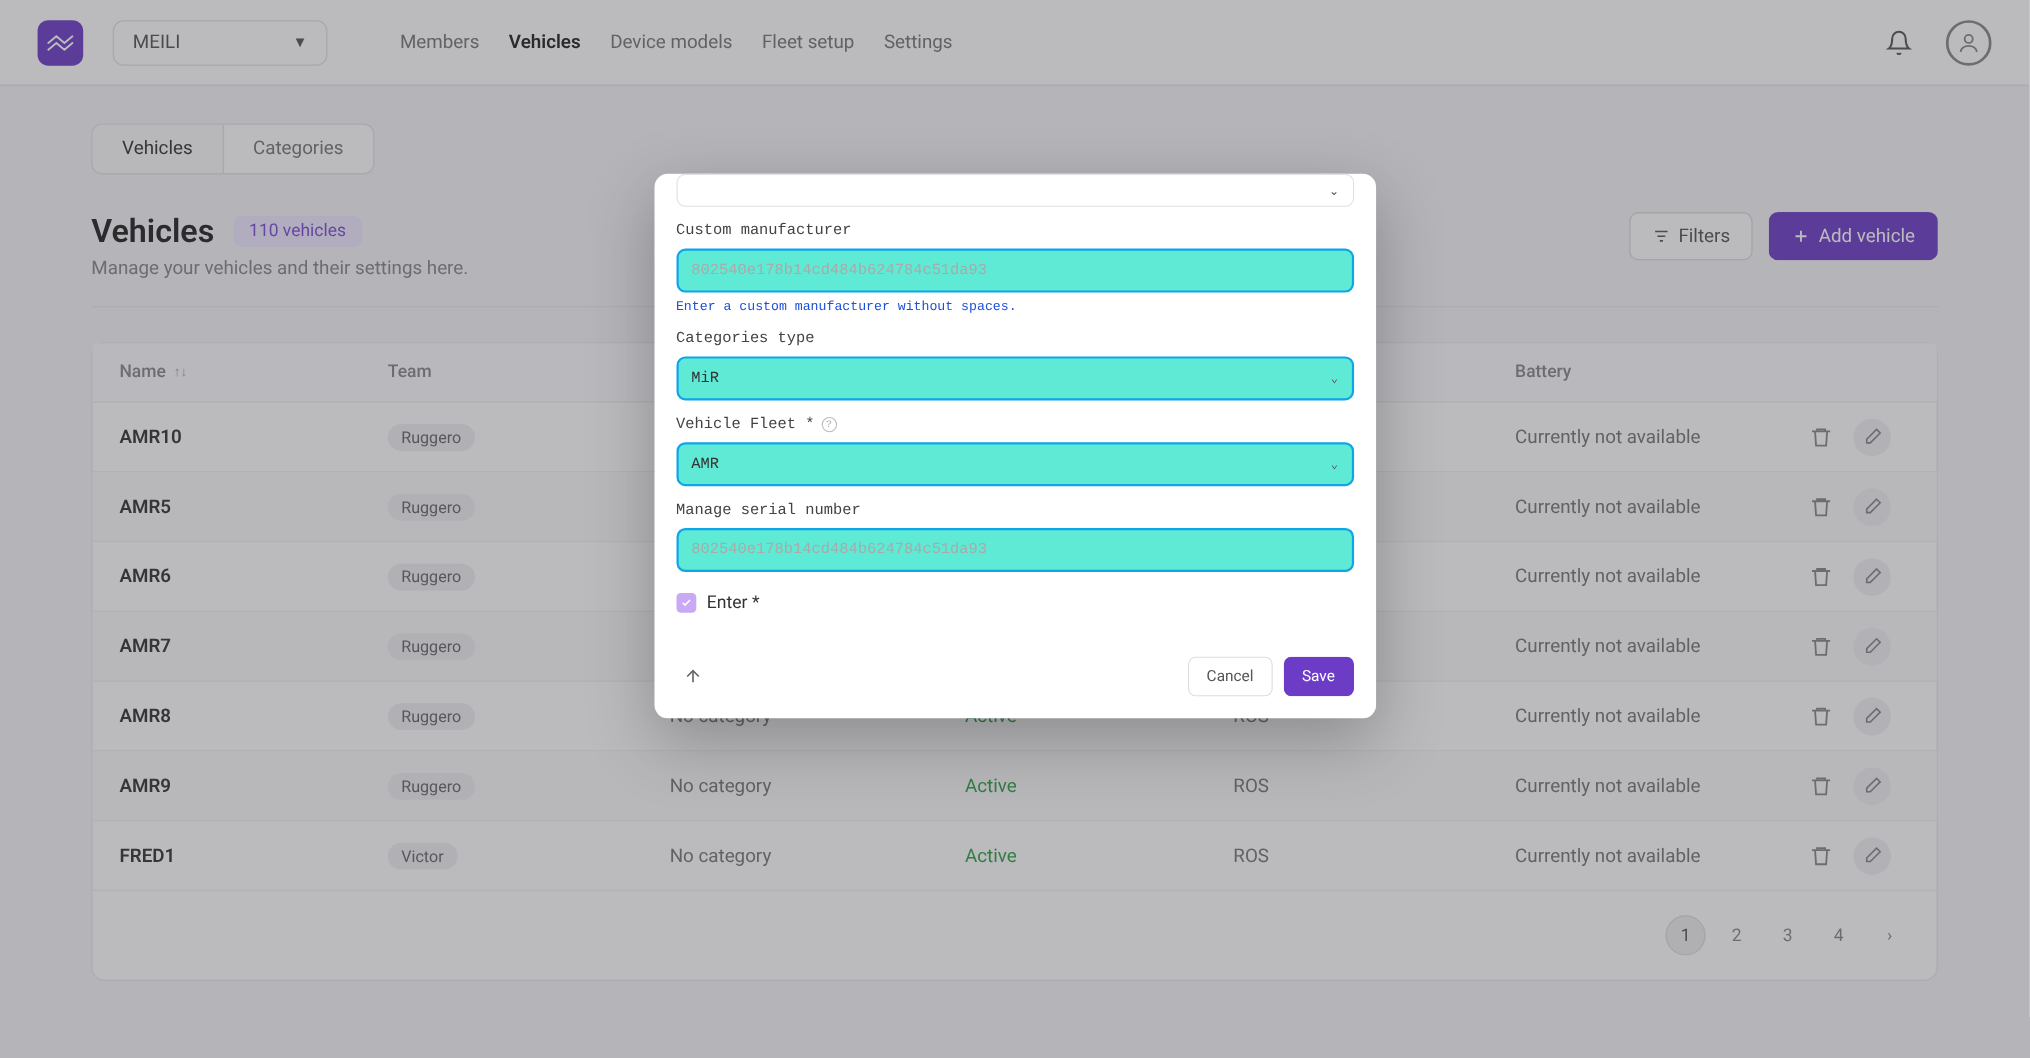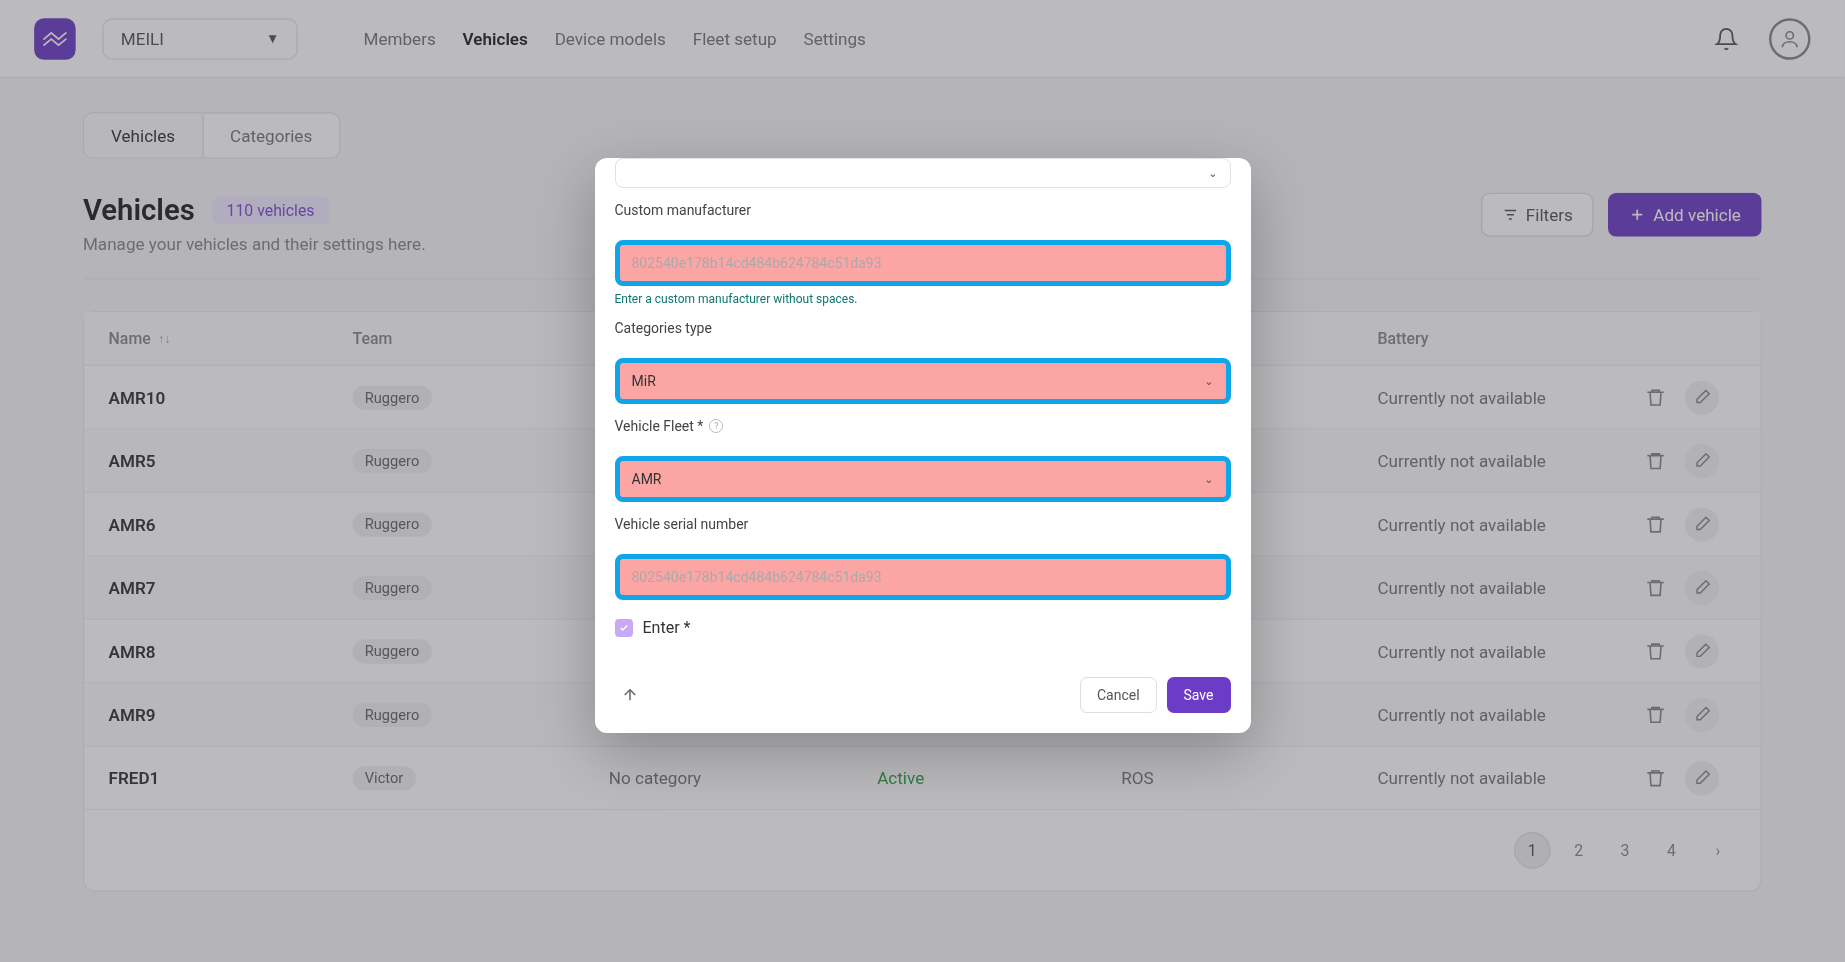--- a/index.html
+++ b/index.html
@@ -184,54 +184,54 @@
 }
 .modal {
   margin-top: 158px;
   width: 656px;
   background: #fff;
   border-radius: 12px;
   box-shadow: 0 20px 60px rgba(0,0,0,0.25);
   padding: 0 20px 20px 20px;
 }
 .modal-body { padding: 0 0 10px 0; }
-.form-group { margin-top: 14px; }
+.form-group { margin-top: 14px; font-family: Liberation Mono, monospace; }
 .form-group:first-child { margin-top: 0; }
 .label { font-size: 14px; color: #444; display: flex; align-items: center; gap: 6px; }
 .info-icon {
   width: 14px; height: 14px; border: 1px solid #bbb; border-radius: 50%;
   display: inline-flex; align-items: center; justify-content: center;
   font-size: 9px; color: #aaa;
 }
 .input, .select {
-  margin-top: 22px;
+  margin-top: 8px;
   width: 100%;
-  border: 5px solid #0ea5e9;
+  border: 2px solid #0ea5e9;
   border-radius: 8px;
   padding: 10px 12px;
   font-size: 14px;
   font-family: inherit;
   color: #333;
-  background: #fca5a5;
+  background: #5eead4;
 }
 .input::placeholder { color: #aaa; }
 .select {
   display: flex; justify-content: space-between; align-items: center;
   cursor: pointer;
 }
 .select-top {
   border: 1px solid #e0e0e5;
   border-radius: 8px;
   padding: 10px 12px;
   display: flex; justify-content: flex-end; align-items: center;
   cursor: pointer;
   height: 30px;
   margin-top: 0;
 }
-.help-text { font-size: 12px; color: #0f766e; margin-top: 6px; }
+.help-text { font-size: 12px; color: #1d4ed8; margin-top: 6px; }
 .checkbox-row { display: flex; align-items: center; gap: 10px; margin-top: 18px; }
 .checkbox {
   width: 18px; height: 18px;
   background: #c9a9f5;
   border-radius: 4px;
   display: flex; align-items: center; justify-content: center;
   color: #fff;
   font-size: 11px;
   cursor: pointer;
 }
@@ -524,21 +524,21 @@
           <span>Vehicle Fleet *</span>
           <span class="info-icon">?</span>
         </div>
         <div class="select">
           <span>AMR</span>
           <span class="chev">⌄</span>
         </div>
       </div>
 
       <div class="form-group">
-        <div class="label">Vehicle serial number</div>
+        <div class="label">Manage serial number</div>
         <input class="input" placeholder="802540e178b14cd484b624784c51da93" style="">
       </div>
 
       <div class="checkbox-row">
         <div class="checkbox">
           <svg width="10" height="10" viewBox="0 0 24 24" fill="none" stroke="currentColor" stroke-width="3.5">
               <polyline points="4 12 9 17 20 6"></polyline>
             </svg>
         </div>
         <span>Enter *</span>

